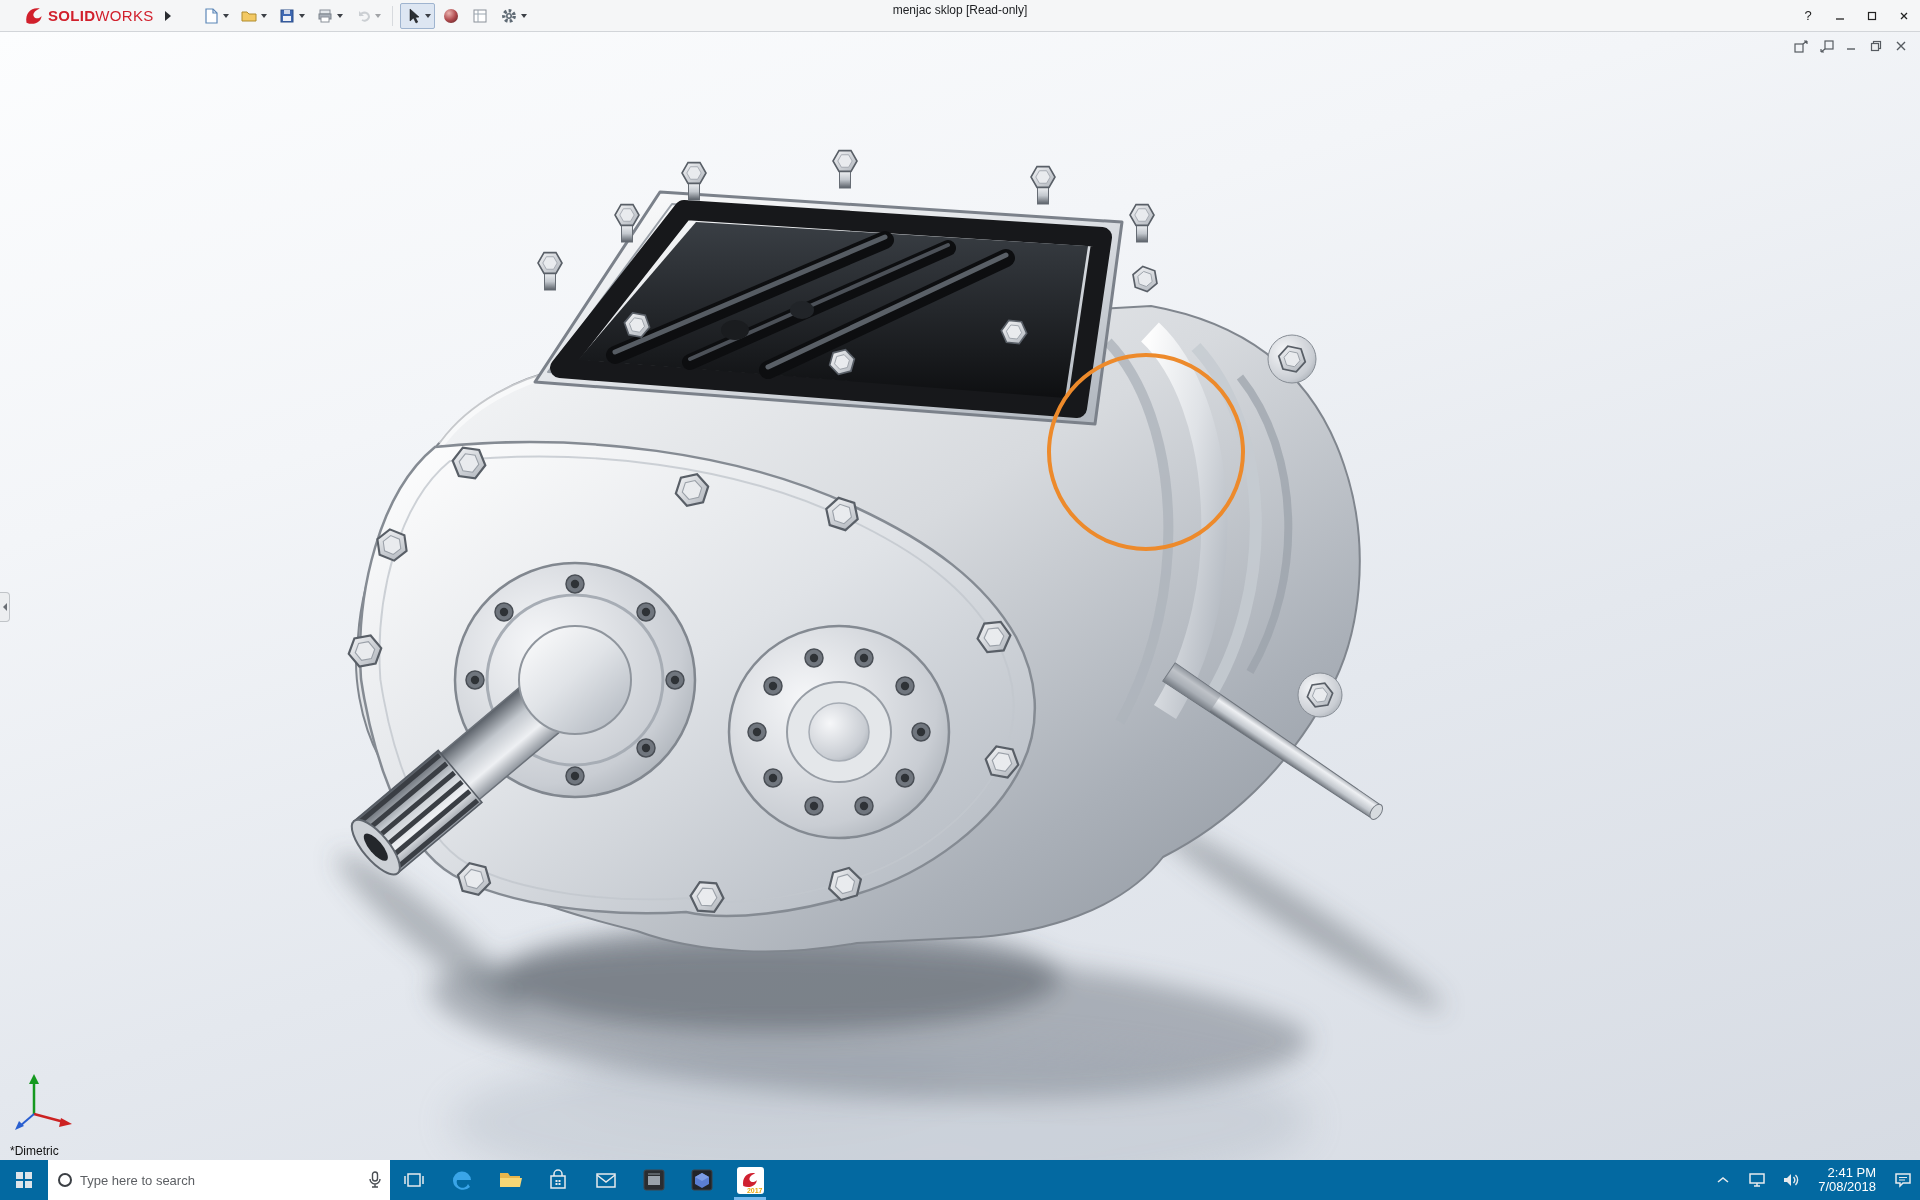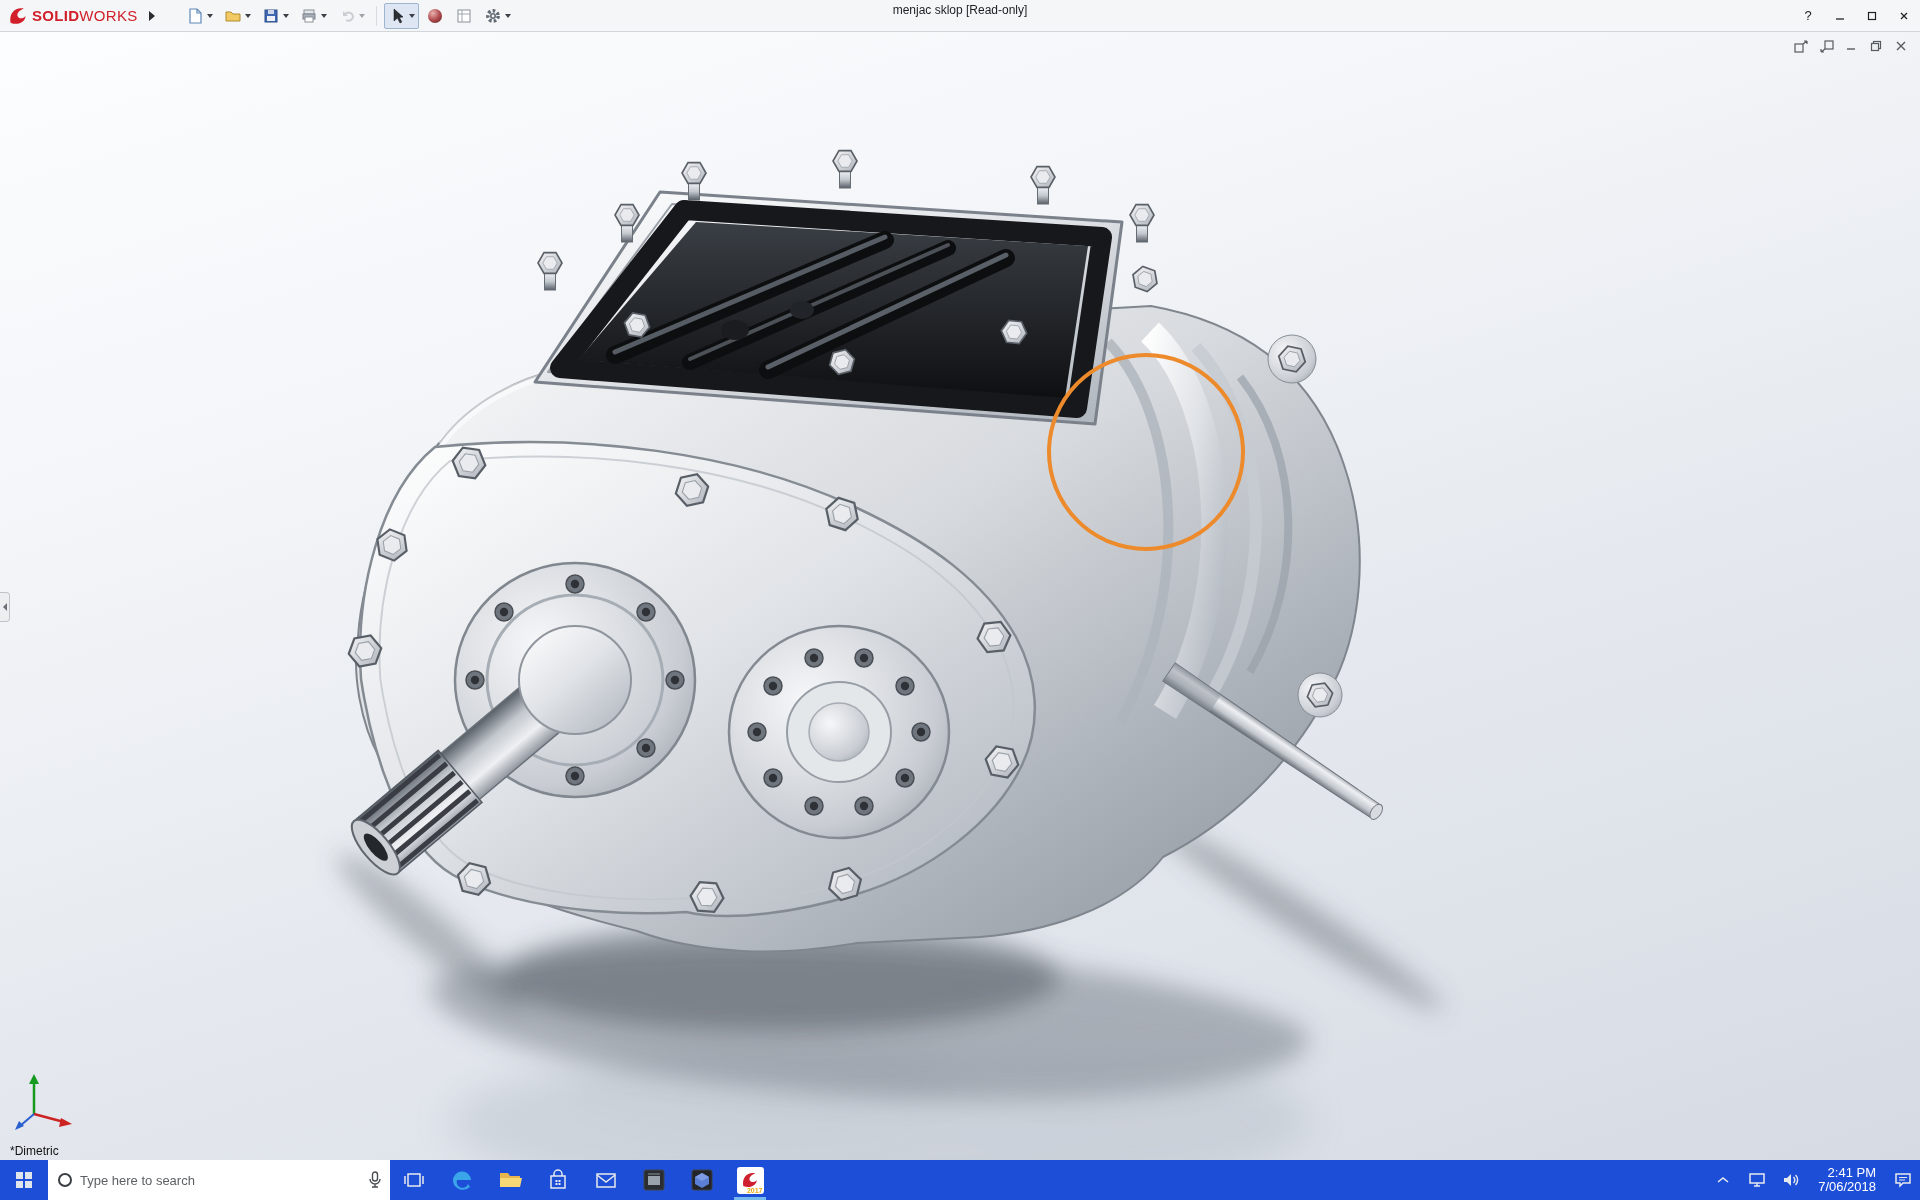--- a/index.html
+++ b/index.html
@@ -5,21 +5,21 @@
   * { margin:0; padding:0; box-sizing:border-box; }
   html,body { width:1920px; height:1200px; overflow:hidden;
     font-family:"Liberation Sans","DejaVu Sans",sans-serif; }
   button { background:none; border:none; font:inherit; cursor:default; padding:0; }
 
   .app { width:1920px; height:1200px; display:flex; flex-direction:column; background:#e8ebef; }
 
   
   .titlebar { height:32px; background:#f5f6f7; border-bottom:1px solid #d2d5d9;
     display:flex; align-items:center; position:relative; flex:0 0 auto; }
-  .brand { display:flex; align-items:center; gap:4px; padding:0 6px 0 8px; }
+  .brand { display:flex; align-items:center; gap:4px; padding:0 6px 0 24px; }
   .brand-bold { color:#d1202c; font-weight:bold; font-size:15px; letter-spacing:.3px; }
   .brand-light { color:#d1202c; font-weight:300; font-size:15px; letter-spacing:.3px; }
   .expand-btn { width:16px; height:22px; display:flex; align-items:center; justify-content:center; }
   .tri-right { width:0; height:0; border-left:6px solid #2a2d31; border-top:5px solid transparent; border-bottom:5px solid transparent; }
   .toolbar { display:flex; align-items:center; gap:3px; margin-left:22px; }
   .tbtn { height:26px; padding:0 3px; display:flex; align-items:center; gap:2px; border:1px solid transparent; border-radius:2px; }
   .tbtn.tool-active { background:#dde6f2; border-color:#9fb4cf; }
   .tbtn.disabled { opacity:.45; }
   .caret { width:0; height:0; border-left:3.5px solid transparent; border-right:3.5px solid transparent; border-top:4px solid #3c4046; margin-left:1px; }
   .tsep { width:1px; height:20px; background:#d7dade; margin:0 4px; }
@@ -36,21 +36,21 @@
   .doc-controls { position:absolute; top:6px; right:10px; display:flex; gap:7px; }
   .dwbtn { width:18px; height:16px; display:flex; align-items:center; justify-content:center; }
   .edge-tab { position:absolute; left:0; top:560px; width:10px; height:30px;
     background:#eceef0; border:1px solid #c0c4c8; border-left:none; border-radius:0 4px 4px 0;
     display:flex; align-items:center; justify-content:center; }
   .tri-left { width:0; height:0; border-right:4px solid #6a6f75; border-top:4px solid transparent; border-bottom:4px solid transparent; }
   .triad { position:absolute; left:12px; bottom:24px; }
   .view-label { position:absolute; left:10px; bottom:2px; font-size:12px; font-weight:normal; color:#111; }
 
   
-  .taskbar { height:40px; background:#1d4ed8; display:flex; align-items:stretch; flex:0 0 auto; }
+  .taskbar { height:40px; background:#0369a1; display:flex; align-items:stretch; flex:0 0 auto; }
   .tk { width:48px; display:flex; align-items:center; justify-content:center; position:relative; }
   .winlogo { display:grid; grid-template-columns:7px 7px; grid-template-rows:7px 7px; gap:1.5px; }
   .winlogo div { background:#dfe5ea; }
   .searchbox { width:342px; background:#ffffff; display:flex; align-items:center; gap:8px;
     padding:0 8px 0 10px; margin:0; }
   .cortana-ring { width:14px; height:14px; border:2px solid #3b3f44; border-radius:50%; flex:0 0 auto; }
   .searchbox input { flex:1; border:none; outline:none; font-size:13px; color:#333; background:transparent; }
   .searchbox input::placeholder { color:#5c5f63; }
   .sw-tile { width:27px; height:27px; background:#fff; border-radius:3px; position:relative;
     display:flex; align-items:center; justify-content:center; }
@@ -490,21 +490,21 @@
       </svg>
     </button>
     <button class="tk tray">
       <svg width="18" height="16" viewBox="0 0 18 16">
         <polygon points="2,6 5,6 9,2 9,14 5,10 2,10" fill="#e7eaed"></polygon>
         <path d="M11.5 5 a4.5 4.5 0 0 1 0 6 M13.5 3 a7 7 0 0 1 0 10" fill="none" stroke="#e7eaed" stroke-width="1.4"></path>
       </svg>
     </button>
     <button class="clock">
       <span>2:41 PM</span>
-      <span>7/06/2018</span>
+      <span>7/08/2018</span>
     </button>
     <button class="tk tray">
       <svg width="18" height="16" viewBox="0 0 18 16">
         <path d="M2 2h14v9H9l-3 3v-3H2z" fill="none" stroke="#e7eaed" stroke-width="1.5"></path>
         <path d="M5 5.5h8 M5 8h6" stroke="#e7eaed" stroke-width="1.2"></path>
       </svg>
     </button>
   </footer>
 </div>
 

